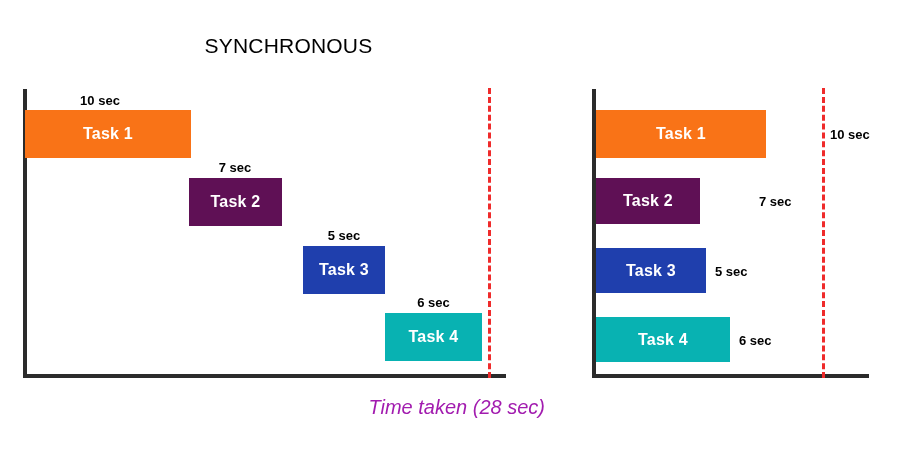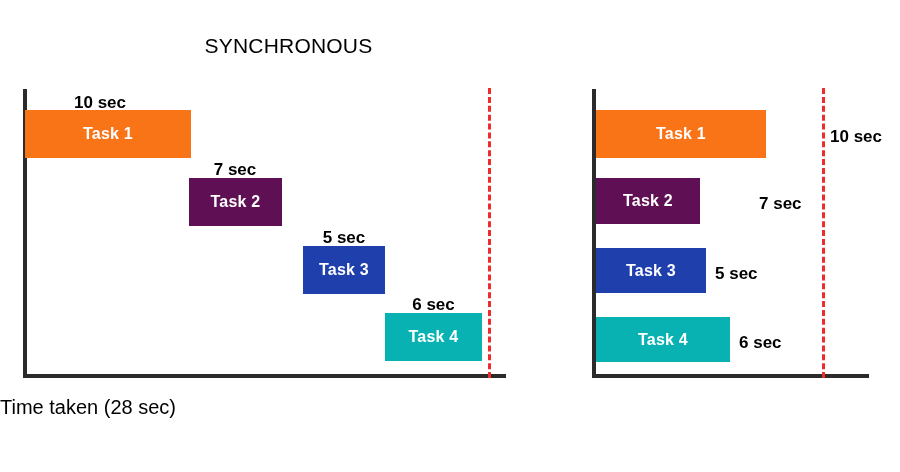--- a/index.html
+++ b/index.html
@@ -44,23 +44,24 @@
     white-space: nowrap;
   }
   #panel-sync  .panel-title { left: 16px;   width: 545px; }
   #panel-async .panel-title { left: 0;   width: 355px; }
 
   .axis-caption {
     position: absolute;
     top: 396px;
     font-size: 20px;
     font-weight: 400;
-    color: #000000;
-    text-align: left;
+    color: #a21caf;
+    text-align: right;
     white-space: nowrap;
+    font-style: italic;
   }
   #panel-sync  .axis-caption { left: 0; width: 545px; }
   #panel-async .axis-caption { left: 0; width: 355px; }
 
   
   .axis-y {
     position: absolute;
     width: 4px;
     background: #2b2b2b;
   }
@@ -87,21 +88,21 @@
     font-size: 16px;
     font-weight: 700;
     letter-spacing: 0.2px;
     box-sizing: border-box;
     white-space: nowrap;
   }
   .bar-label-text { pointer-events: none; }
 
   .seclabel {
     position: absolute;
-    font-size: 17px;
+    font-size: 13px;
     font-weight: 700;
     color: #000;
     white-space: nowrap;
   }
   .seclabel.above  { text-align: center; }
   .seclabel.right  { text-align: left; }
 </style>
 </head>
 <body>
 

